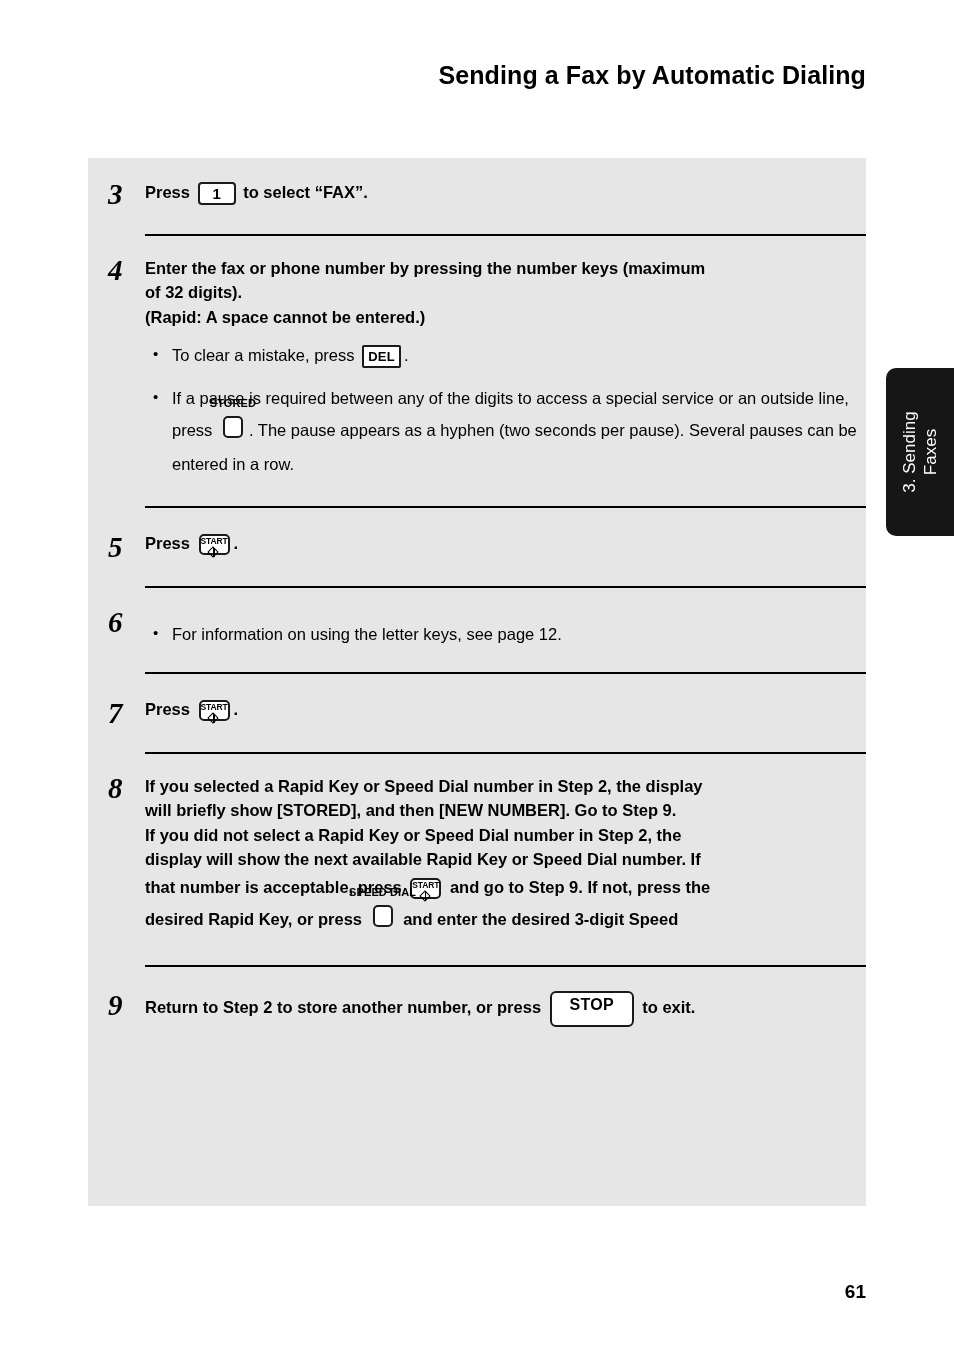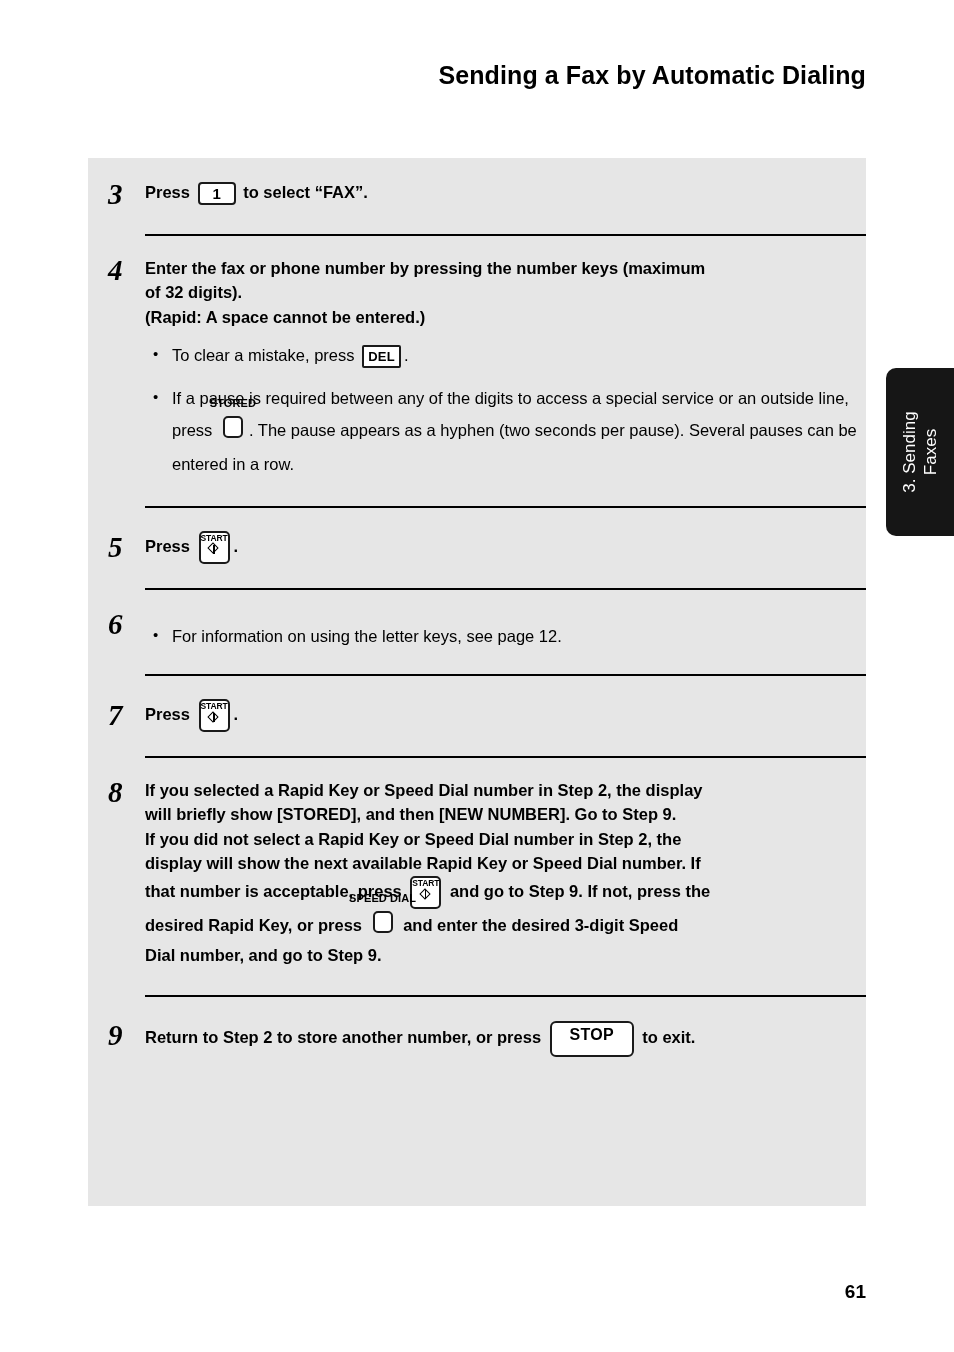--- a/index.html
+++ b/index.html
@@ -163,27 +163,27 @@
     line-height: 23px;
     font-size: 16px;
     letter-spacing: 0.3px;
     margin: 0 4px;
     border-radius: 6px;
   }
 
   
   .key-start {
     width: 31px;
-    height: 33px;
+    height: 21px;
     margin: 0 4px;
     border-radius: 5px;
     display: inline-flex;
     flex-direction: column;
     align-items: center;
-    justify-content: flex-start;
+    justify-content: flex-end;
     line-height: 1;
     padding-top: 1px;
   }
   .key-start .kstart-label {
     font-size: 8.5px;
     font-weight: bold;
     letter-spacing: -0.1px;
     line-height: 1;
   }
   .kstart-diamond {
@@ -356,21 +356,20 @@
               <i></i>
               <b></b>
             </span>
           </span><span> and go to Step 9. If not, press the</span>
       </span>
 
       <span class="step-line tall">
         <span>desired Rapid Key, or press </span><span class="key-labeled"><span class="klabel">SPEED DIAL</span><span class="key-blank"></span></span><span> and enter the desired 3-digit Speed</span>
       </span>
 
-      <span class="step-line">Dial number, and go to Step 9.</span>
     </div>
   </div>
 
   <div class="step step-9">
     <div class="step-num">9</div>
     <div class="step-body">
       <span class="step-line">
         <span>Return to Step 2 to store another number, or press </span><span class="key key-stop">STOP</span><span> to exit.</span>
       </span>
     </div>

